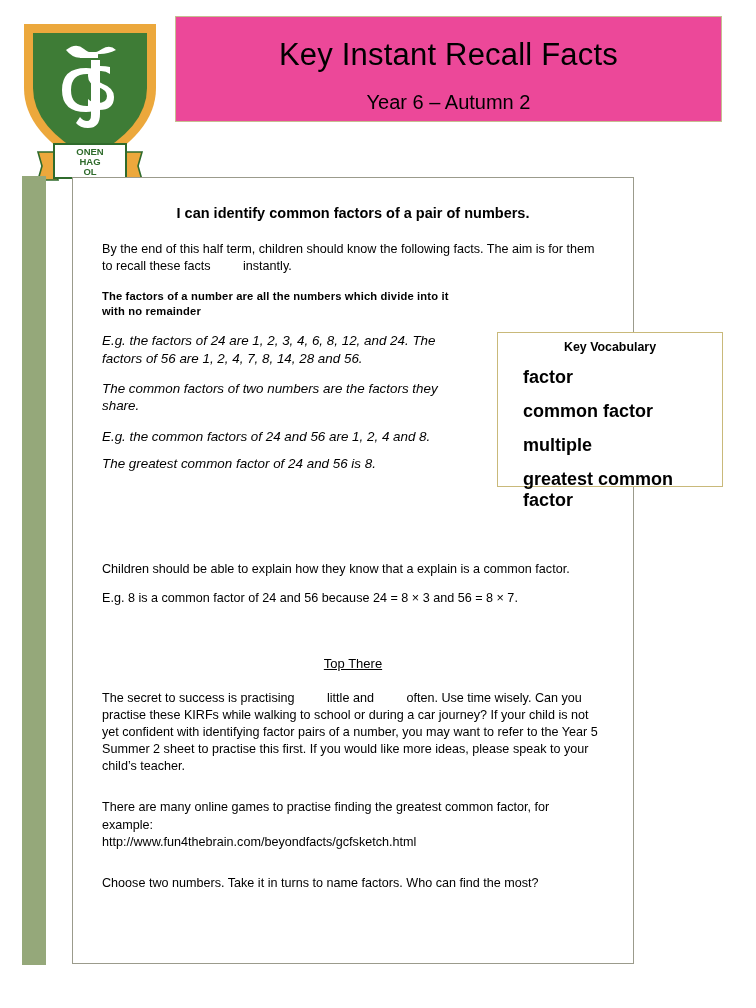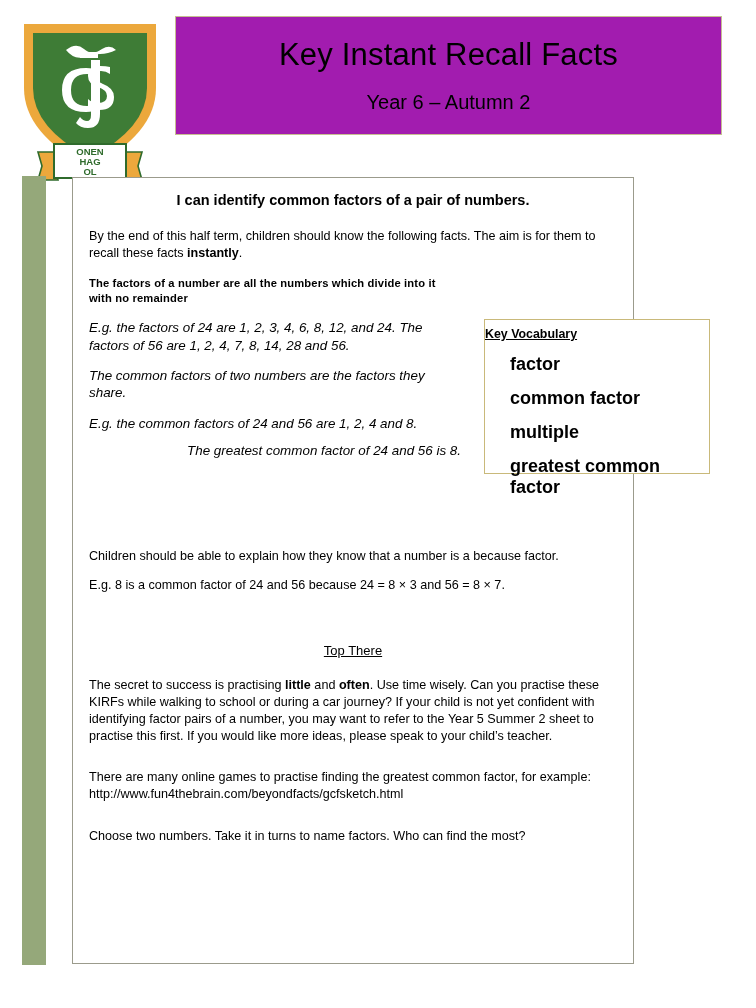--- a/index.html
+++ b/index.html
@@ -25,24 +25,24 @@
     height: 172px;
   }
   #crest svg { display: block; width: 152px; height: 172px; }
 
   
   #title-box {
     position: absolute;
     left: 175px;
     top: 16px;
     width: 547px;
-    height: 119px;
+    height: 106px;
     border: 1px solid #c6be91;
     box-sizing: border-box;
-    background: #a21caf;
+    background: #ec4899;
   }
   #doc-title {
     text-align: center;
     font-size: 31px;
     font-weight: 400;
     letter-spacing: 0.2px;
     margin: 20px 0 0 0;
     line-height: 1.15;
   }
   #doc-subtitle {
@@ -66,21 +66,21 @@
   
   #content-box {
     position: absolute;
     left: 72px;
     top: 177px;
     width: 562px;
     height: 787px;
     border: 1px solid #9b9b8c;
     box-sizing: border-box;
     background: #ffffff;
-    padding: 3px;
+    padding: 16px;
   }
 
   .inner {
     position: relative;
     padding: 0 12px;
   }
 
   #objective {
     text-align: center;
     font-weight: bold;
@@ -112,38 +112,37 @@
     letter-spacing: 0.15px;
   }
 
   .fact {
     font-style: italic;
     font-size: 13.4px;
     line-height: 1.3;
     width: 372px;
     margin: 13px 0 0 1px;
   }
-  .fact.tight { margin-top: 10px; text-align: right; }
+  .fact.tight { margin-top: 10px; }
 
   
   #vocab-box {
     position: absolute;
     left: 396px;
     top: 43px;
     width: 226px;
     height: 155px;
     border: 1px solid #c9b97a;
     box-sizing: border-box;
     background: #ffffff;
   }
   #vocab-title {
-    text-align: left;
+    text-align: center;
     font-weight: bold;
     font-size: 12.4px;
-    text-decoration: underline;
     margin: 7px 0 0 0;
   }
   .vocab-item {
     font-weight: bold;
     font-size: 18px;
     margin: 13px 0 0 25px;
   }
 
   
   #explain {
@@ -163,21 +162,21 @@
   }
 
   .tips-para {
     font-size: 12.6px;
     line-height: 1.36;
     margin: 19px 0 0 1px;
     padding-right: 3px;
   }
   .tips-para.gap { margin-top: 24px; }
 
-  b { font-weight: bold; }
+  b { font-weight: normal; margin-left: 29px; }
 </style>
 </head>
 <body>
 
 <div id="crest">
   <svg viewBox="0 0 152 172" xmlns="http://www.w3.org/2000/svg" aria-hidden="true">
 
     <path d="M10 8 L142 8 L142 72 Q142 118 76 152 Q10 118 10 72 Z" fill="#eca83c"></path>
 
     <path d="M19 17 L133 17 L133 72 Q133 112 76 142 Q19 112 19 72 Z" fill="#3e7c36"></path>
@@ -230,21 +229,21 @@
       <div id="vocab-box">
         <div id="vocab-title">Key Vocabulary</div>
         <div class="vocab-item">factor</div>
         <div class="vocab-item">common factor</div>
         <div class="vocab-item">multiple</div>
         <div class="vocab-item">greatest common factor</div>
       </div>
     </div>
 
     <div id="explain">
-      <p class="explain-line">Children should be able to explain how they know that a number is a because factor.</p>
+      <p class="explain-line">Children should be able to explain how they know that a explain is a common factor.</p>
       <p class="explain-line">E.g. 8 is a common factor of 24 and 56 because 24 = 8 × 3 and 56 = 8 × 7.</p>
     </div>
 
     <div id="top-tips-title">Top There</div>
 
     <p class="tips-para"><span>The secret to success is practising </span><b>little</b><span> and </span><b>often</b><span>. Use time wisely. Can you practise these KIRFs while walking to school or during a car journey? If your child is not yet confident with identifying factor pairs of a number, you may want to refer to the Year 5 Summer 2 sheet to practise this first. If you would like more ideas, please speak to your child’s teacher.</span></p>
 
     <p class="tips-para gap"><span>There are many online games to practise finding the greatest common factor, for example:</span><br><span>http://www.fun4thebrain.com/beyondfacts/gcfsketch.html</span></p>
 
     <p class="tips-para gap">Choose two numbers. Take it in turns to name factors. Who can find the most?</p>

